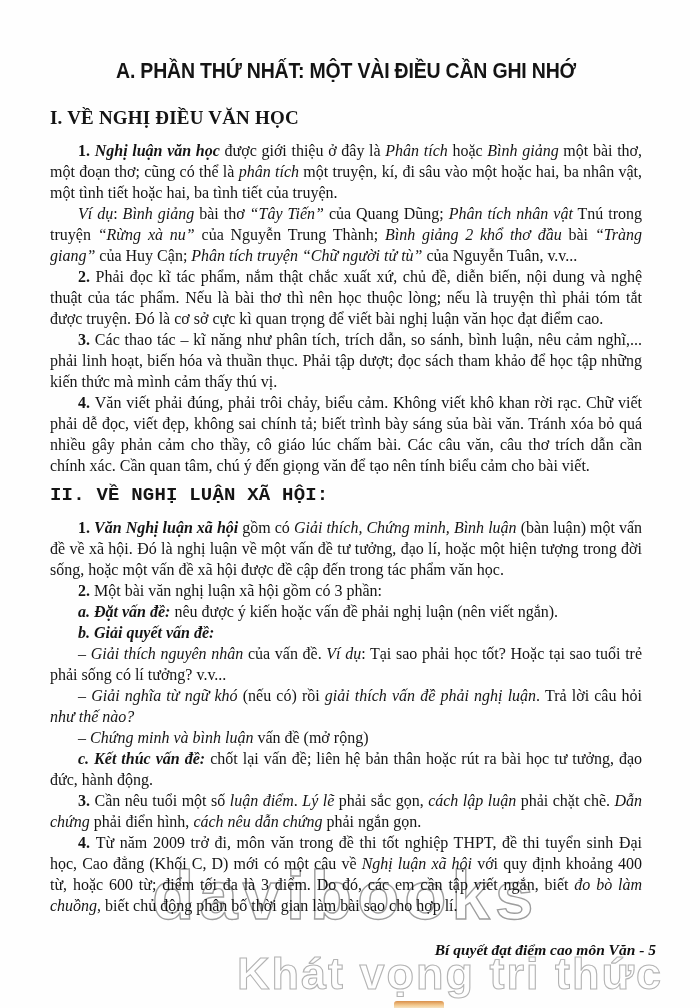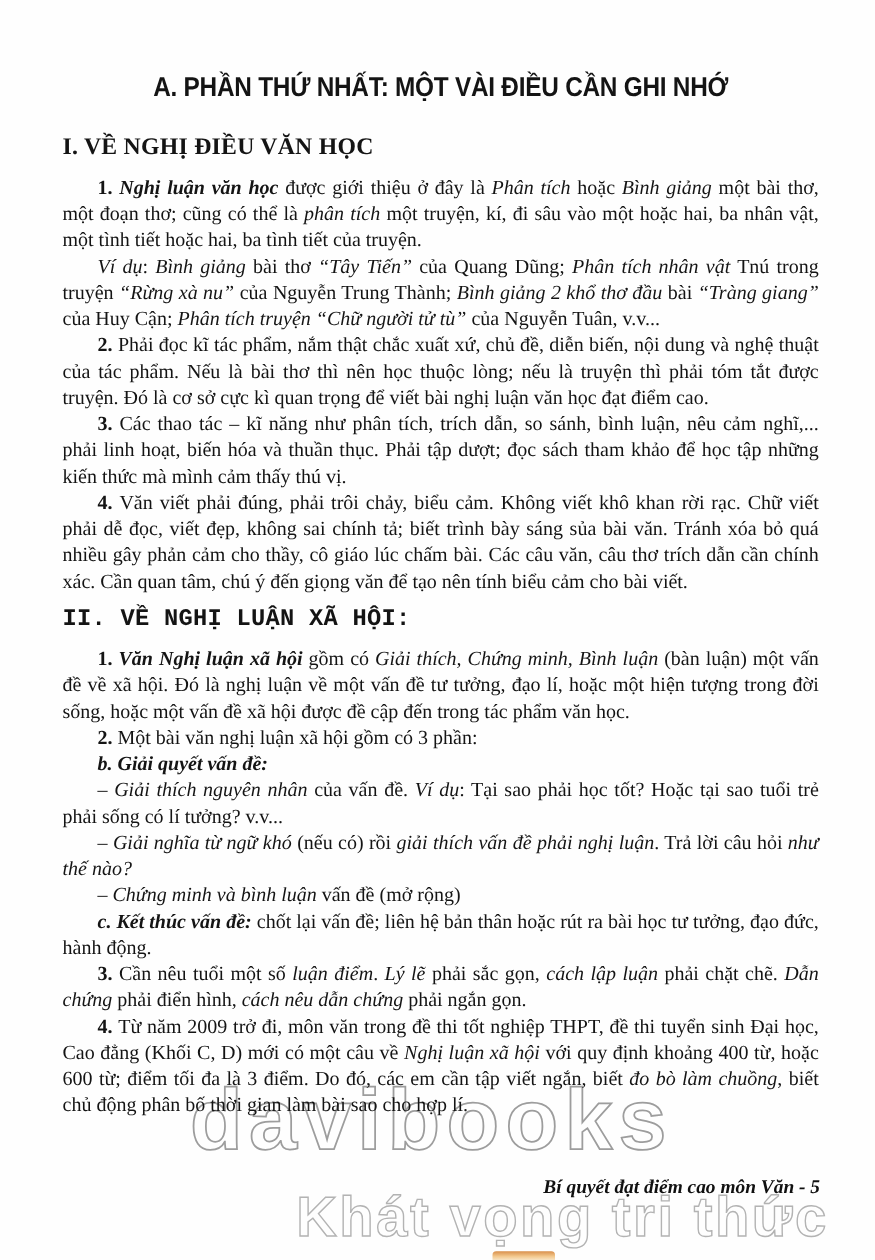--- a/index.html
+++ b/index.html
@@ -8,21 +8,21 @@
     position:relative;
     width:700px;height:1008px;
     margin:0 auto;
     background:#fefefe;
     color:#141414;
     overflow:hidden;
   }
   .content{
     position:relative;
     z-index:2;
-    padding:58px 45px 0 50px;
+    padding:58px 58px 0 50px;
   }
   .doc-title{
     margin:0 0 26px 0;
     text-align:center;
     font-family:"Liberation Sans","DejaVu Sans",sans-serif;
     font-weight:700;
     font-size:19.5px;
     letter-spacing:-0.2px;
     transform:scaleY(1.12);
     transform-origin:center top;
@@ -107,20 +107,21 @@
           <p><span class="st-b">3. </span><span>Các thao tác – kĩ năng như phân tích, trích dẫn, so sánh, bình luận, nêu cảm nghĩ,... phải linh hoạt, biến hóa và thuần thục. Phải tập dượt; đọc sách tham khảo để học tập những kiến thức mà mình cảm thấy thú vị.</span></p>
           <p><span class="st-b">4. </span><span>Văn viết phải đúng, phải trôi chảy, biểu cảm. Không viết khô khan rời rạc. Chữ viết phải dễ đọc, viết đẹp, không sai chính tả; biết trình bày sáng sủa bài văn. Tránh xóa bỏ quá nhiều gây phản cảm cho thầy, cô giáo lúc chấm bài. Các câu văn, câu thơ trích dẫn cần chính xác. Cần quan tâm, chú ý đến giọng văn để tạo nên tính biểu cảm cho bài viết.</span></p>
         </div>
     </section>
 
     <section class="section-2">
       <h2 class="section-heading">II. VỀ NGHỊ LUẬN XÃ HỘI:</h2>
       <div class="paras">
           <p><span class="st-b">1. </span><span class="st-bi">Văn Nghị luận xã hội</span><span> gồm có </span><span class="st-i">Giải thích, Chứng minh, Bình luận</span><span> (bàn luận) một vấn đề về xã hội. Đó là nghị luận về một vấn đề tư tưởng, đạo lí, hoặc một hiện tượng trong đời sống, hoặc một vấn đề xã hội được đề cập đến trong tác phẩm văn học.</span></p>
           <p><span class="st-b">2. </span><span>Một bài văn nghị luận xã hội gồm có 3 phần:</span></p>
+          <p><span class="st-bi">a. Đặt vấn đề:</span><span> nêu được ý kiến hoặc vấn đề phải nghị luận (nên viết ngắn).</span></p>
           <p><span class="st-bi">b. Giải quyết vấn đề:</span></p>
           <p><span>– </span><span class="st-i">Giải thích nguyên nhân</span><span> của vấn đề. </span><span class="st-i">Ví dụ</span><span>: Tại sao phải học tốt? Hoặc tại sao tuổi trẻ phải sống có lí tưởng? v.v...</span></p>
           <p><span>– </span><span class="st-i">Giải nghĩa từ ngữ khó</span><span> (nếu có) rồi </span><span class="st-i">giải thích vấn đề phải nghị luận</span><span>. Trả lời câu hỏi </span><span class="st-i">như thế nào?</span></p>
           <p><span>– </span><span class="st-i">Chứng minh và bình luận</span><span> vấn đề (mở rộng)</span></p>
           <p><span class="st-bi">c. Kết thúc vấn đề:</span><span> chốt lại vấn đề; liên hệ bản thân hoặc rút ra bài học tư tưởng, đạo đức, hành động.</span></p>
           <p><span class="st-b">3. </span><span>Cần nêu tuổi một số </span><span class="st-i">luận điểm</span><span>. </span><span class="st-i">Lý lẽ</span><span> phải sắc gọn, </span><span class="st-i">cách lập luận</span><span> phải chặt chẽ. </span><span class="st-i">Dẫn chứng</span><span> phải điển hình, </span><span class="st-i">cách nêu dẫn chứng</span><span> phải ngắn gọn.</span></p>
           <p><span class="st-b">4. </span><span>Từ năm 2009 trở đi, môn văn trong đề thi tốt nghiệp THPT, đề thi tuyển sinh Đại học, Cao đẳng (Khối C, D) mới có một câu về </span><span class="st-i">Nghị luận xã hội</span><span> với quy định khoảng 400 từ, hoặc 600 từ; điểm tối đa là 3 điểm. Do đó, các em cần tập viết ngắn, biết </span><span class="st-i">đo bò làm chuồng</span><span>, biết chủ động phân bố thời gian làm bài sao cho hợp lí.</span></p>
         </div>
     </section>
   </div>

